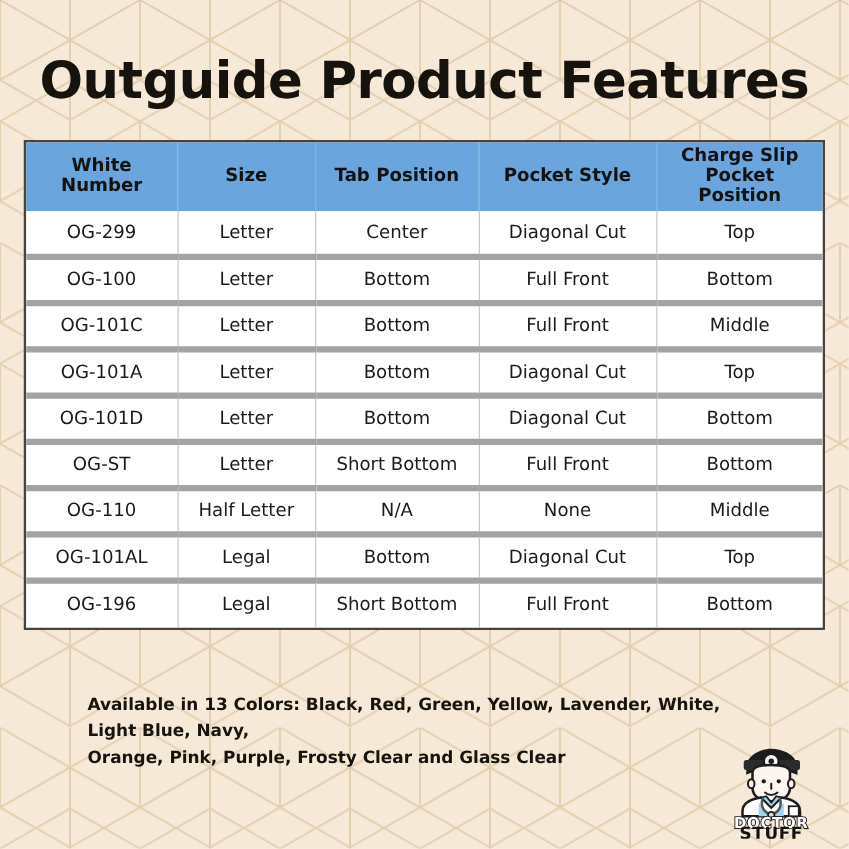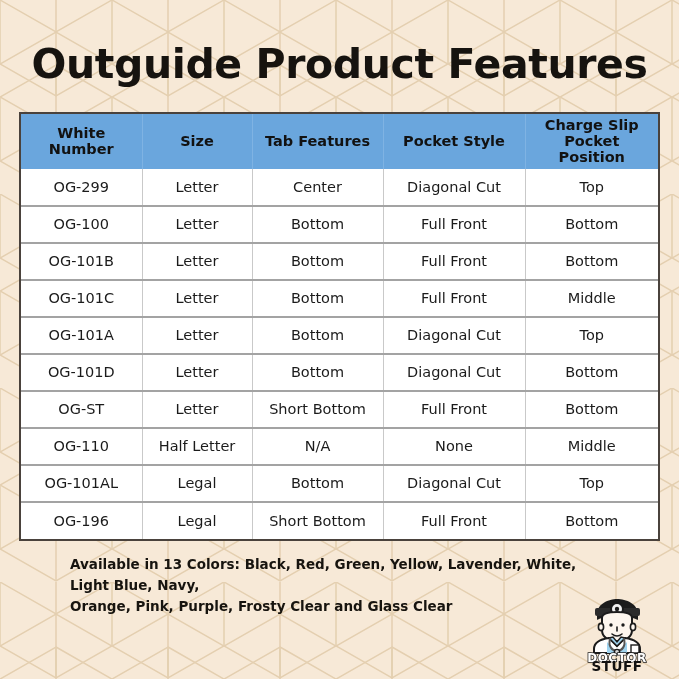--- a/index.html
+++ b/index.html
@@ -82,21 +82,21 @@
   }
   table.features thead th:last-child { border-right: none; }
 
   table.features tbody td {
     height: 37px;
     text-align: center;
     vertical-align: middle;
     font-size: 14.5px;
     color: #1b1b1b;
     background: #ffffff;
-    border-top: 2px solid #a3a3a3;
+    border-top: 5px solid #a3a3a3;
     border-right: 1px solid #c9c9c9;
     padding: 2px 4px;
     box-sizing: border-box;
     font-family: "DejaVu Sans", sans-serif;
   }
   table.features tbody td:last-child { border-right: none; }
   table.features tbody tr:first-child td { border-top: none; }
 
   
   #colors-note {
@@ -160,48 +160,41 @@
       </colgroup>
       <thead>
         <tr>
           <th>
             <span>White Number</span>
           </th>
           <th>
             <span>Size</span>
           </th>
           <th>
-            <span>Tab Features</span>
+            <span>Tab Position</span>
           </th>
           <th>
             <span>Pocket Style</span>
           </th>
           <th>
             <span>Charge Slip</span><br>
             <span>Pocket Position</span>
           </th>
         </tr>
       </thead>
       <tbody>
         <tr>
           <td>OG-299</td>
           <td>Letter</td>
           <td>Center</td>
           <td>Diagonal Cut</td>
           <td>Top</td>
         </tr>
         <tr>
           <td>OG-100</td>
-          <td>Letter</td>
-          <td>Bottom</td>
-          <td>Full Front</td>
-          <td>Bottom</td>
-        </tr>
-        <tr>
-          <td>OG-101B</td>
           <td>Letter</td>
           <td>Bottom</td>
           <td>Full Front</td>
           <td>Bottom</td>
         </tr>
         <tr>
           <td>OG-101C</td>
           <td>Letter</td>
           <td>Bottom</td>
           <td>Full Front</td>

